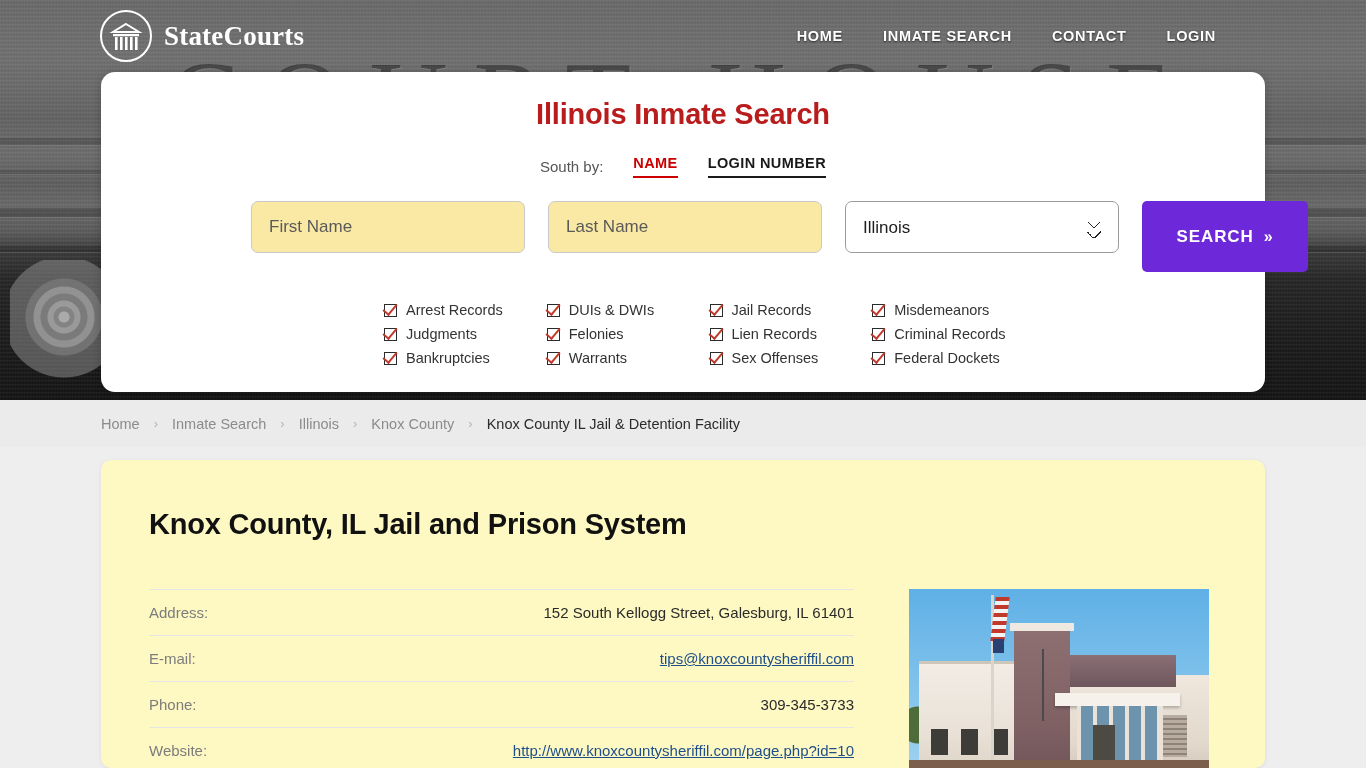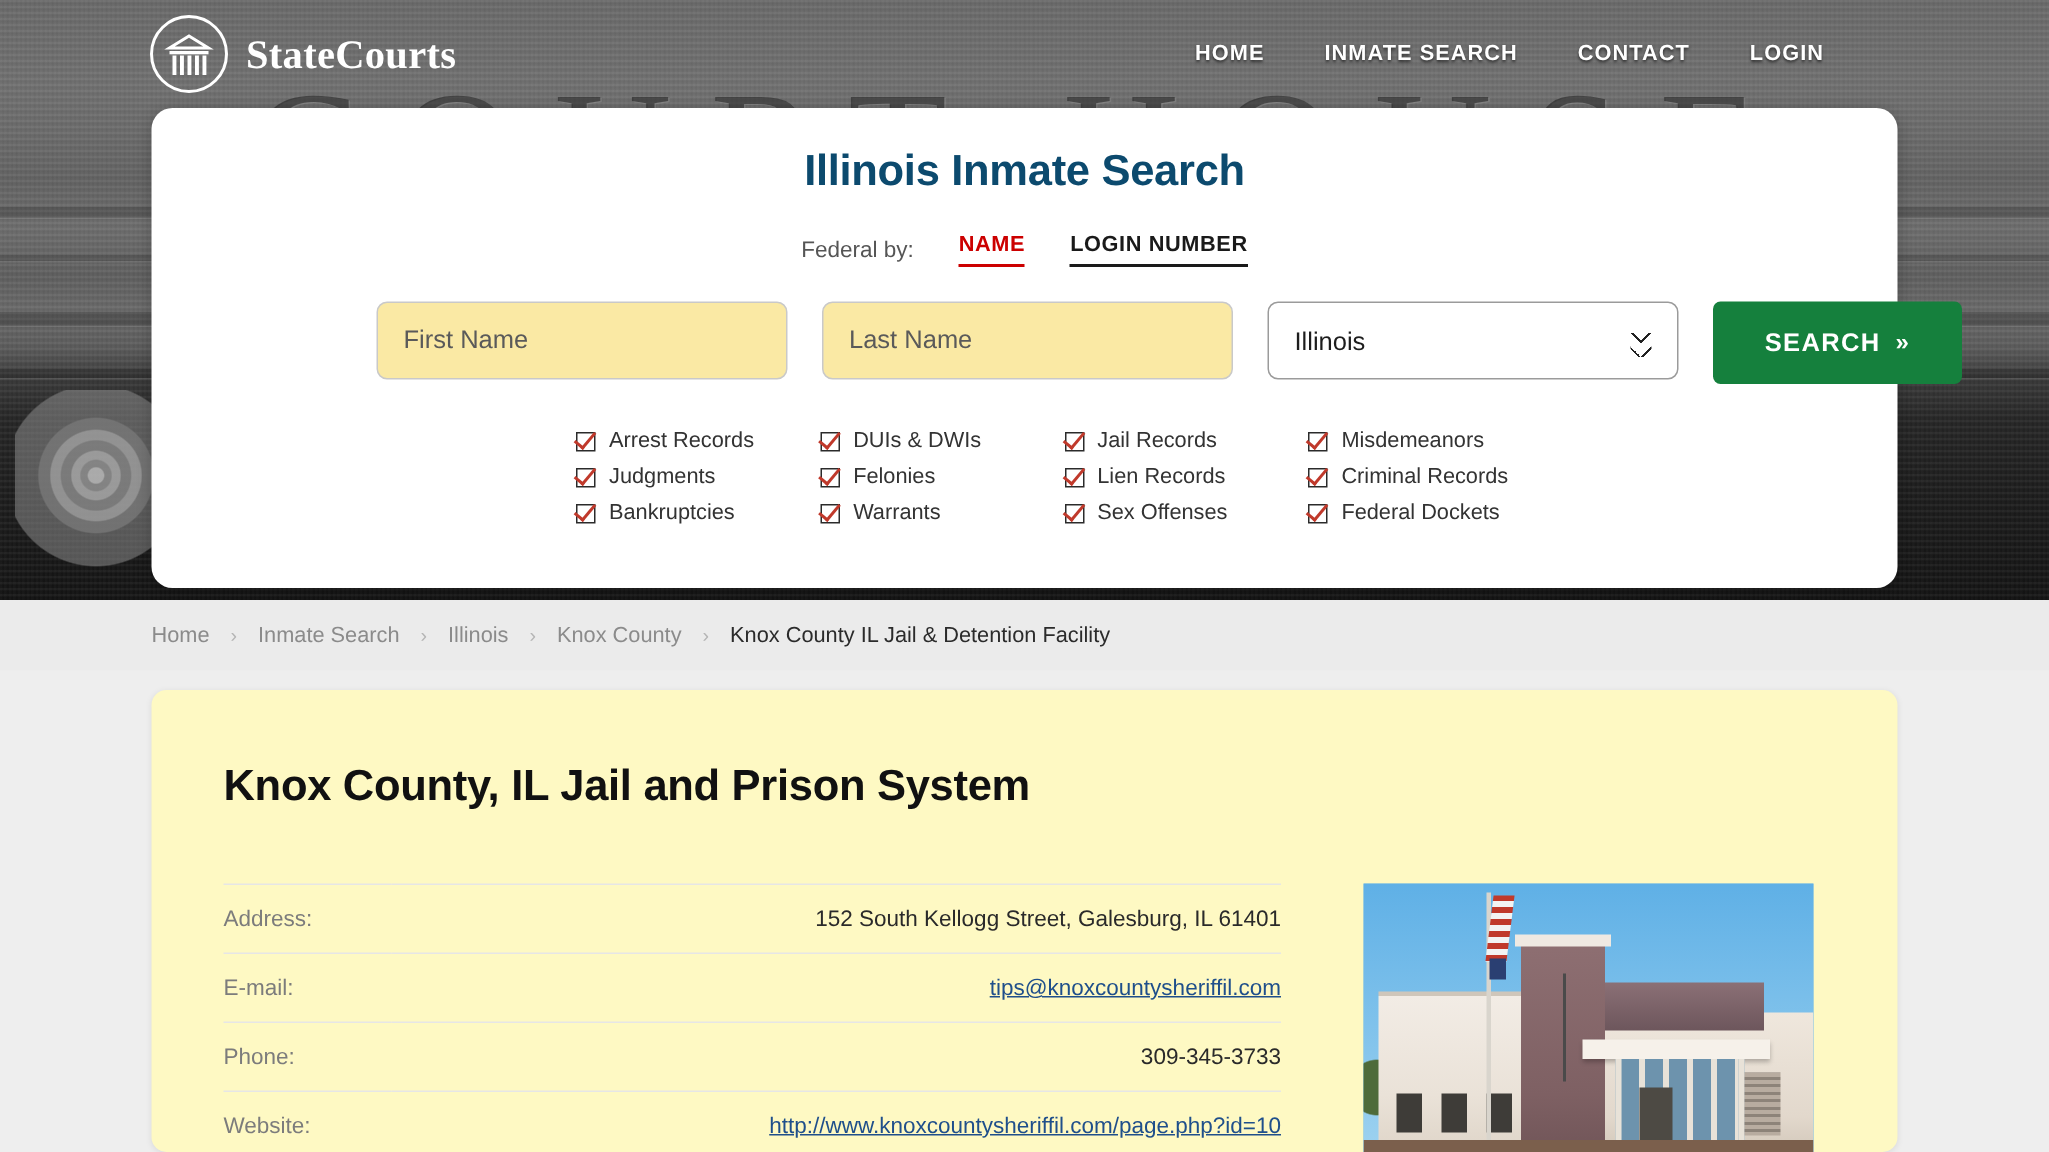--- a/index.html
+++ b/index.html
@@ -123,21 +123,21 @@
     background: #ffffff;
     border-radius: 14px;
     box-shadow: 0 2px 10px rgba(0,0,0,.22);
     z-index: 4;
     padding-top: 26px;
   }
   .search-title {
     text-align: center;
     font-size: 29px;
     font-weight: bold;
-    color: #0c4a6e;
+    color: #b91c1c;
     margin: 0 0 24px 0;
     letter-spacing: -.2px;
   }
   .searchby-row {
     display: flex; align-items: center; justify-content: center;
     gap: 30px;
     margin-bottom: 23px;
   }
   .searchby-label { color: #555555; font-size: 15px; }
   .tab {
@@ -184,22 +184,22 @@
       linear-gradient(45deg, transparent 38%, #222 38%, #222 50%, transparent 50%),
       linear-gradient(135deg, transparent 50%, #222 50%, #222 62%, transparent 62%);
     background-position:
       calc(100% - 24px) 20px, calc(100% - 17px) 20px,
       calc(100% - 24px) 29px, calc(100% - 17px) 29px;
     background-size: 7px 7px, 7px 7px, 7px 7px, 7px 7px;
     background-repeat: no-repeat;
   }
   .search-btn {
     flex: 0 0 166px;
-    height: 55px;
-    background: #15803d;
+    height: 71px;
+    background: #6d28d9;
     color: #ffffff;
     border: none;
     border-radius: 5px;
     font-size: 17px;
     font-weight: bold;
     letter-spacing: .9px;
     cursor: pointer;
     display: flex; align-items: center; justify-content: center; gap: 10px;
     font-family: "Liberation Sans", sans-serif;
   }
@@ -396,21 +396,21 @@
       <a href="#">INMATE SEARCH</a>
       <a href="#">CONTACT</a>
       <a href="#">LOGIN</a>
     </nav>
   </div>
 
   <div class="search-card">
     <h1 class="search-title">Illinois Inmate Search</h1>
 
     <div class="searchby-row">
-      <span class="searchby-label">Federal by:</span>
+      <span class="searchby-label">South by:</span>
       <span class="tab active">NAME</span>
       <span class="tab inactive">LOGIN NUMBER</span>
     </div>
 
     <div class="form-row">
       <input class="field name" type="text" placeholder="First Name" style="">
       <input class="field name" type="text" placeholder="Last Name" style="">
       <select class="field state">
         <option>Illinois</option>
       </select>

